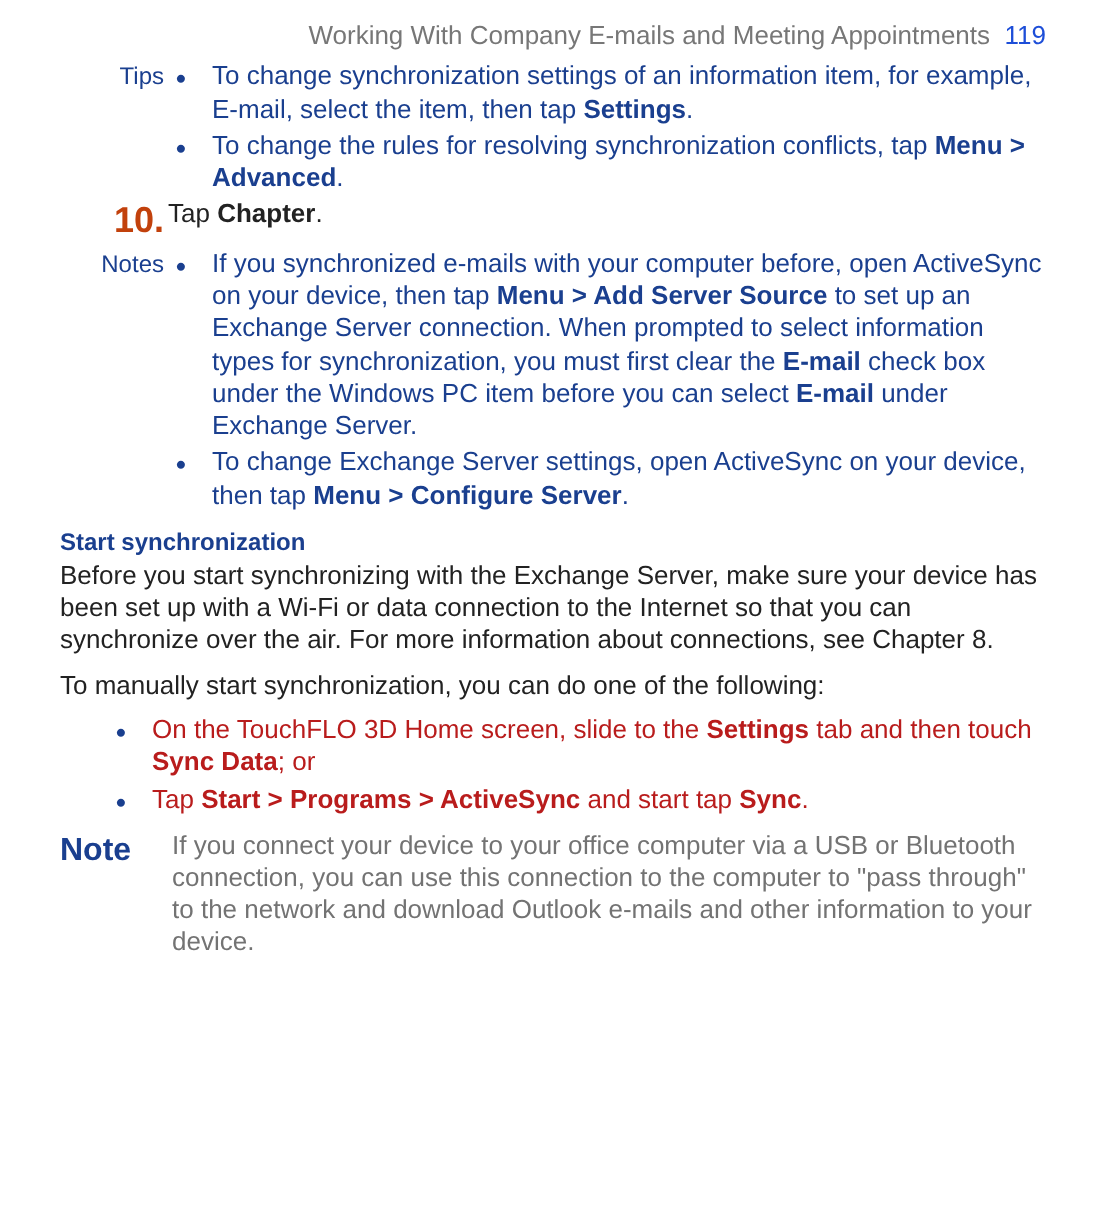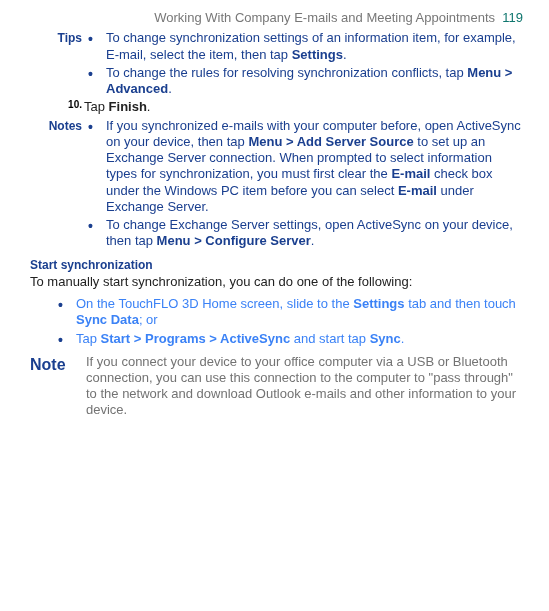--- a/index.html
+++ b/index.html
@@ -17,31 +17,31 @@
     box-sizing: border-box;
     width: 549px;
     padding: 10px 26px 10px 30px;
   }
   .header {
     color: #777;
     font-size: 13px;
     text-align: right;
     margin-bottom: 4px;
   }
-  .header .pn { color:#0f766e; }
+  .header .pn { color:#1d4ed8; }
   .row {
     display: flex;
     align-items: flex-start;
     margin-bottom: 2px;
   }
   .label-col {
     width: 52px;
     flex: 0 0 52px;
     text-align: right;
-    font-weight: bold;
+    font-weight: normal;
     color: #1a3f8f;
     font-size: 12px;
     padding-right: 6px;
     padding-top: 1px;
   }
   .bullet-col {
     width: 18px;
     flex: 0 0 18px;
     color: #1a3f8f;
     font-weight: bold;
@@ -54,42 +54,42 @@
     color: #1a3f8f;
   }
   .text-col.black { color:#222; }
   .note-text { color:#1a3f8f; }
   b { font-weight: bold; text-align: center; }
   .step-num {
     width: 52px;
     flex: 0 0 52px;
     text-align: right;
     font-weight: bold;
-    font-size: 10px;
+    font-size: 18px;
     padding-right: 2px;
-    color:#000000;
+    color:#c2410c;
   }
   h2.section {
     color: #1a3f8f;
     font-size: 12px;
     font-weight: bold;
     margin: 8px 0 1px 0;
   }
   p.body {
     margin: 0 0 6px 0;
     color:#222;
   }
   .list-row {
     display:flex;
     align-items:flex-start;
     margin-bottom:3px;
   }
   .list-indent { width:28px; flex:0 0 28px; }
   .list-bullet { width:18px; flex:0 0 18px; color:#1a3f8f; font-weight:bold; font-size:14px; line-height:1; padding-top:2px;}
-  .list-text { flex:1 1 auto; color:#3b82f6; }
+  .list-text { flex:1 1 auto; color:#b91c1c; }
   .note-row { display:flex; align-items:flex-start; margin-top:6px;}
   .note-label { width:46px; flex:0 0 46px; font-weight:bold; color:#1a3f8f; font-size:16px; padding-top:1px; }
   .note-body { flex:1 1 auto; color:#737373; padding-left:10px; }
 </style>
 </head>
 <body>
 
 <div class="page">
 
   <div class="header">
@@ -108,21 +108,21 @@
     <div class="label-col"></div>
     <div class="bullet-col">•</div>
     <div class="text-col note-text">
       <span>To change the rules for resolving synchronization conflicts, tap </span><b>Menu &gt; Advanced</b><span>.</span>
     </div>
   </div>
 
   <div class="row">
     <div class="step-num">10.</div>
     <div class="text-col black">
-      <span>Tap </span><b>Finish</b><span>.</span>
+      <span>Tap </span><b>Chapter</b><span>.</span>
     </div>
   </div>
 
   <div class="row">
     <div class="label-col">Notes</div>
     <div class="bullet-col">•</div>
     <div class="text-col note-text">
       <span>If you synchronized e-mails with your computer before, open ActiveSync on your device, then tap </span><b>Menu &gt; Add Server Source</b><span> to set up an Exchange Server connection. When prompted to select information types for synchronization, you must first clear the </span><b>E-mail</b><span> check box under the Windows PC item before you can select </span><b>E-mail</b><span> under Exchange Server.</span>
     </div>
   </div>
@@ -130,20 +130,21 @@
   <div class="row">
     <div class="label-col"></div>
     <div class="bullet-col">•</div>
     <div class="text-col note-text">
       <span>To change Exchange Server settings, open ActiveSync on your device, then tap </span><b>Menu &gt; Configure Server</b><span>.</span>
     </div>
   </div>
 
   <h2 class="section">Start synchronization</h2>
 
+  <p class="body">Before you start synchronizing with the Exchange Server, make sure your device has been set up with a Wi-Fi or data connection to the Internet so that you can synchronize over the air. For more information about connections, see Chapter 8.</p>
   <p class="body">To manually start synchronization, you can do one of the following:</p>
 
   <div class="list-row">
     <div class="list-indent"></div>
     <div class="list-bullet">•</div>
     <div class="list-text">
       <span>On the TouchFLO 3D Home screen, slide to the </span><b>Settings</b><span> tab and then touch </span><b>Sync Data</b><span>; or</span>
     </div>
   </div>
 

